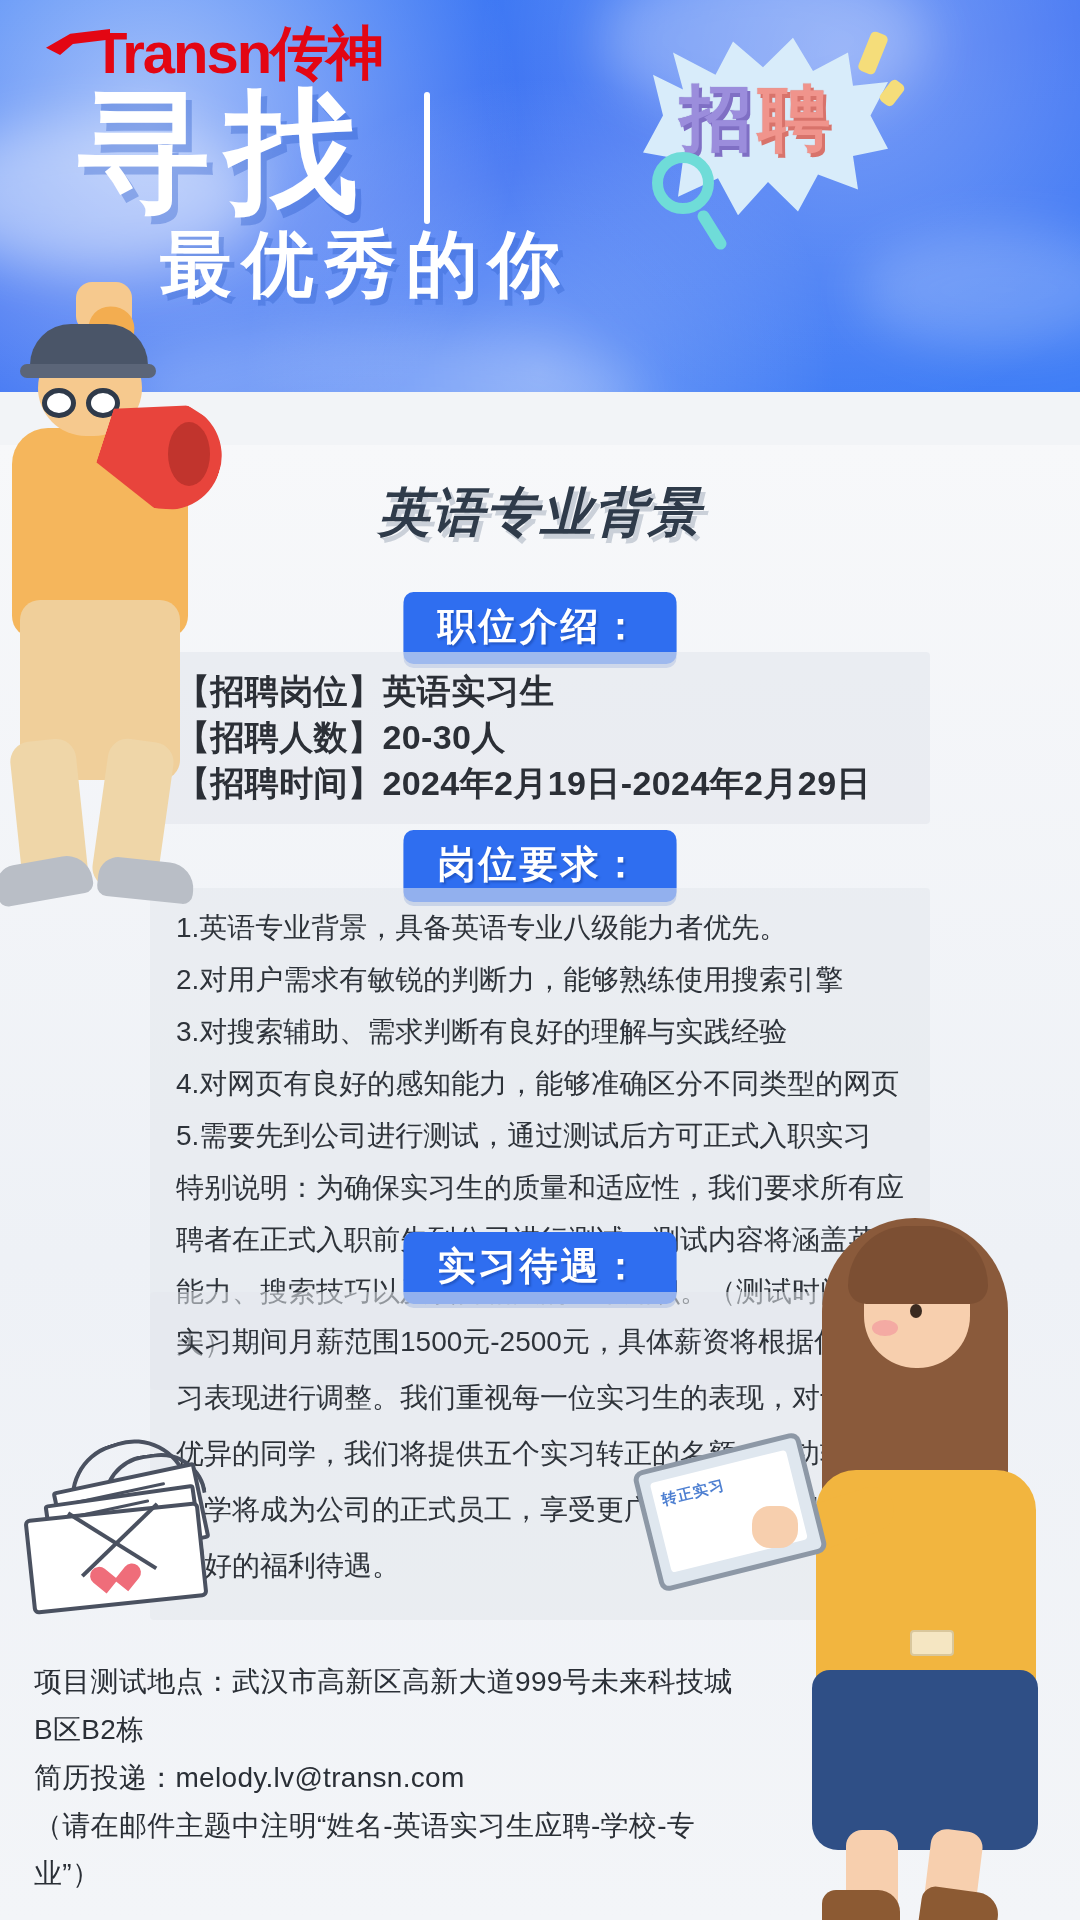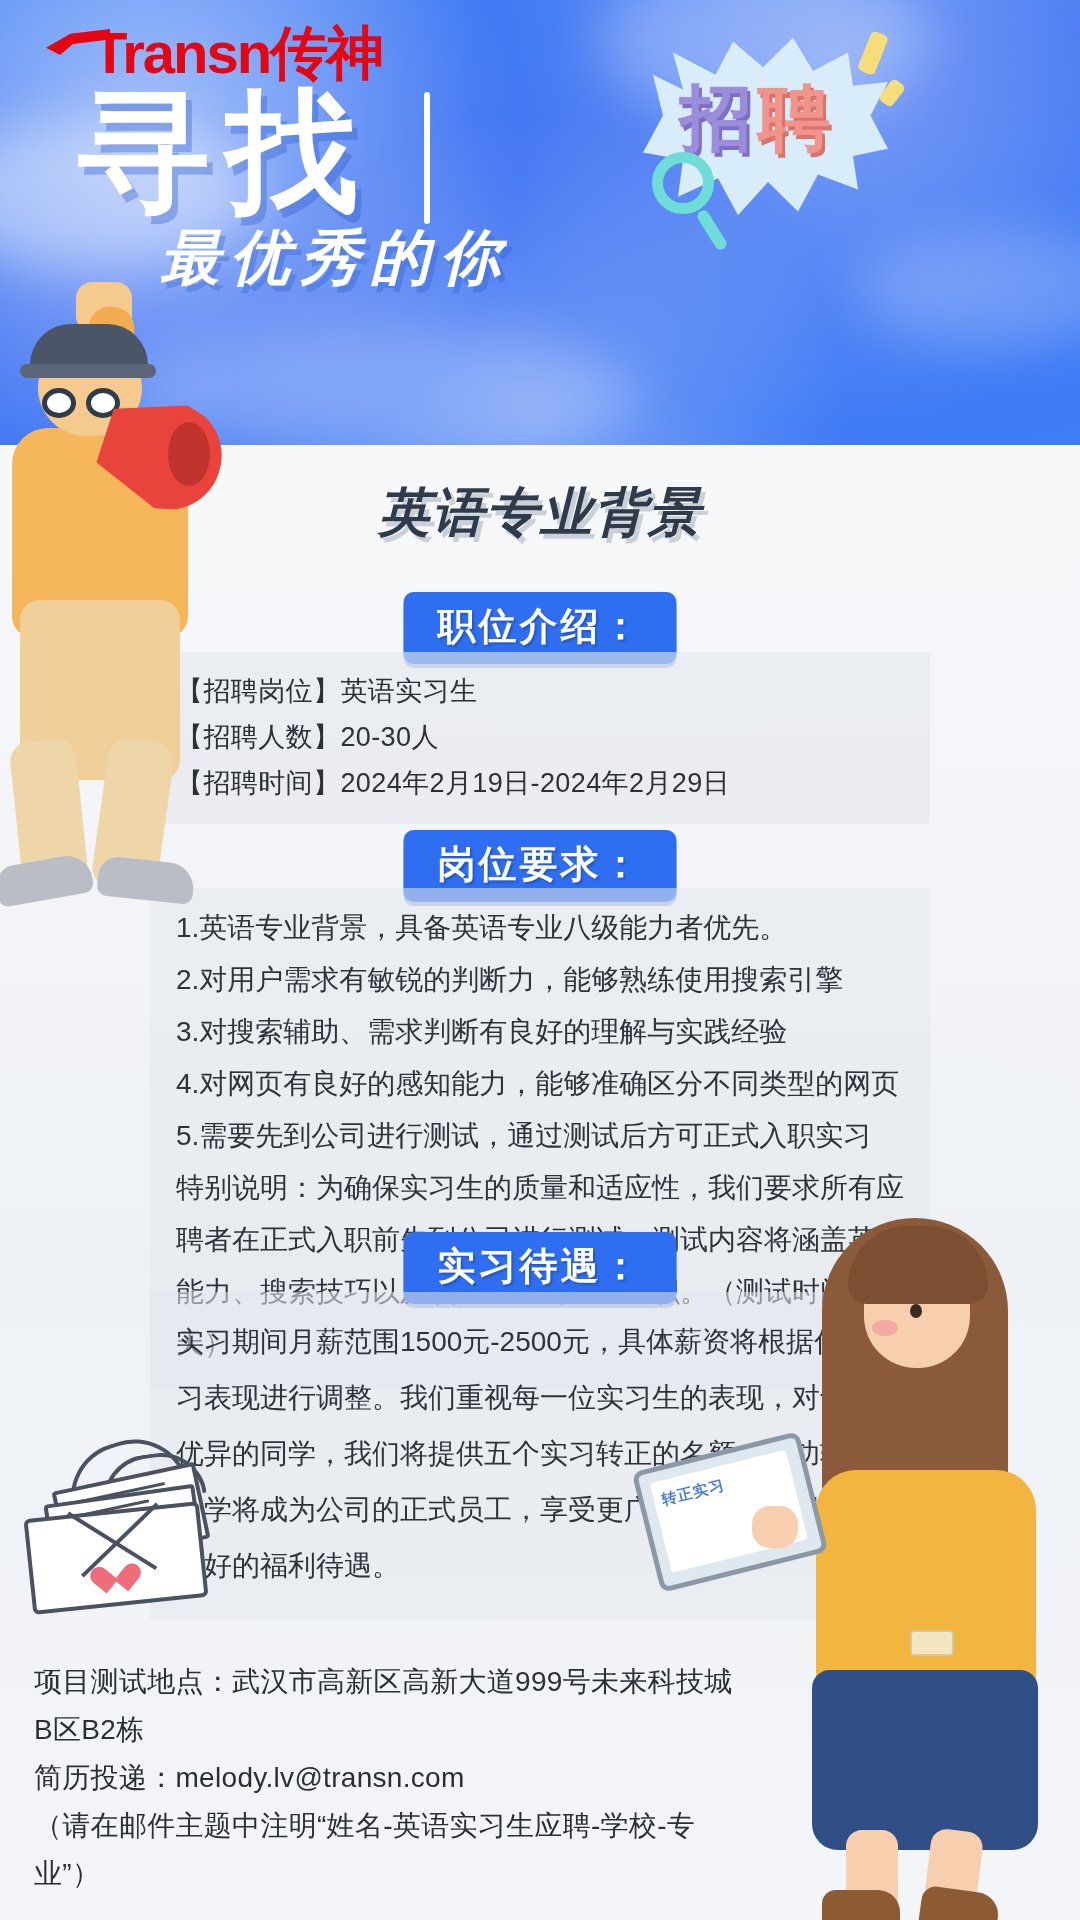--- a/index.html
+++ b/index.html
@@ -6,21 +6,21 @@
   html,body { width:1080px; height:1920px; }
   body {
     font-family:"Liberation Sans","DejaVu Sans",sans-serif;
     background:#f2f4f7;
     position:relative;
     overflow:hidden;
   }
 
   
   .hero {
-    position:absolute; left:0; top:0; width:1080px; height:445px;
+    position:absolute; left:0; top:0; width:1080px; height:392px;
     background:
       radial-gradient(circle at 14% 30%, rgba(255,255,255,.55) 0%, rgba(255,255,255,0) 38%),
       radial-gradient(circle at 78% 14%, rgba(255,255,255,.32) 0%, rgba(255,255,255,0) 40%),
       radial-gradient(circle at 50% 95%, rgba(255,255,255,.30) 0%, rgba(255,255,255,0) 45%),
       linear-gradient(165deg,#3d7df5 0%,#3b6ff2 45%,#3f7ef6 100%);
     overflow:hidden;
   }
   .cloud { position:absolute; border-radius:50%; background:rgba(255,255,255,.38); filter:blur(26px); }
   .c1 { left:-70px; top:120px; width:330px; height:150px; }
   .c2 { left:600px; top:-40px; width:330px; height:160px; background:rgba(255,255,255,.25); }
@@ -47,23 +47,22 @@
     font-size:132px; font-weight:bold; color:#ffffff;
     letter-spacing:16px; line-height:1;
     text-shadow:6px 8px 0 rgba(40,90,200,.35);
   }
   .headline-rule {
     position:absolute; left:424px; top:92px; width:6px; height:132px;
     background:#ffffff; border-radius:3px;
   }
   .headline-2 {
     position:absolute; left:160px; top:228px;
-    font-size:60px; font-weight:bold; color:#ffffff;
+    font-size:72px; font-weight:bold; color:#ffffff;
     letter-spacing:10px; line-height:1;
-    font-style:italic;
     text-shadow:5px 6px 0 rgba(40,90,200,.32);
   }
 
   
   .badge-wrap { position:absolute; left:638px; top:24px; width:260px; height:210px; }
   .burst {
     position:absolute; left:0; top:10px; width:250px; height:185px;
     background:#d8ecfa;
     clip-path:polygon(6% 22%,18% 30%,14% 10%,31% 22%,38% 4%,50% 18%,62% 2%,70% 20%,84% 10%,86% 28%,100% 26%,93% 44%,
                       100% 62%,86% 66%,88% 84%,72% 76%,64% 96%,52% 80%,40% 98%,32% 78%,16% 88%,18% 68%,2% 64%,10% 44%);
@@ -109,21 +108,21 @@
   }
   .sec-badge span { text-shadow:2px 2px 2px rgba(20,60,150,.45); }
 
   .panel {
     position:absolute; left:150px; width:780px;
     background:rgba(228,231,237,.62);
     border-radius:4px;
   }
 
   .body-line {
-    font-size:27px; color:#3a3f47; line-height:46px; letter-spacing:.4px;
+    font-size:34px; color:#3a3f47; line-height:46px; letter-spacing:.4px;font-weight:bold;
   }
   .body-line.dark { color:#2b2f36; }
 
   
   #intro-badge { top:592px; }
   #intro-panel { top:652px; padding:16px 26px 18px; }
 
   #req-badge { top:830px;font-family:Liberation Serif, serif; }
   #req-panel { top:888px; padding:14px 26px 20px; background:rgba(228,231,237,.55); }
 

